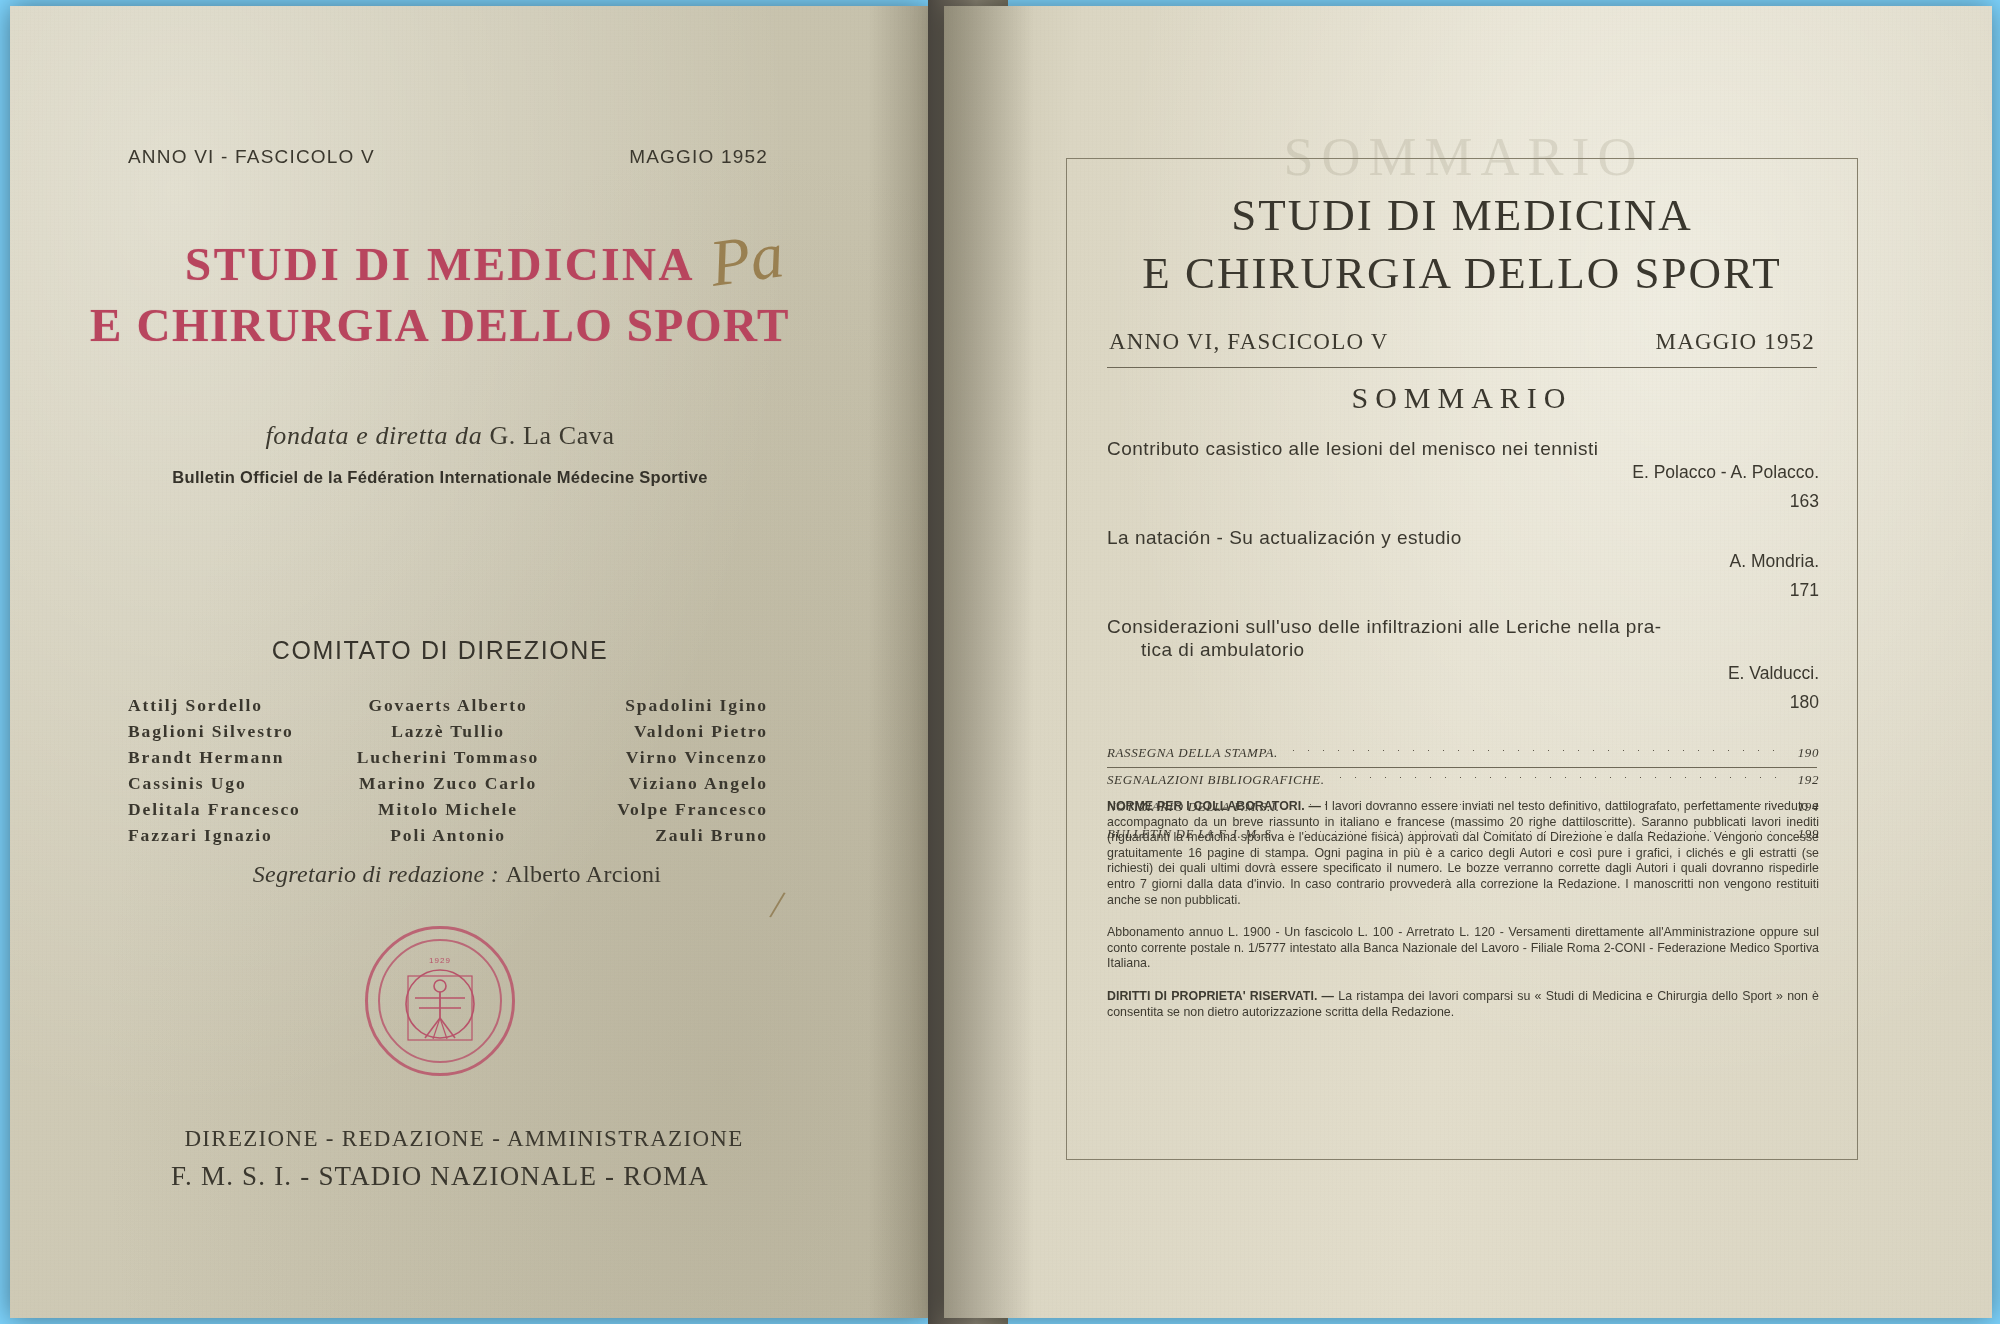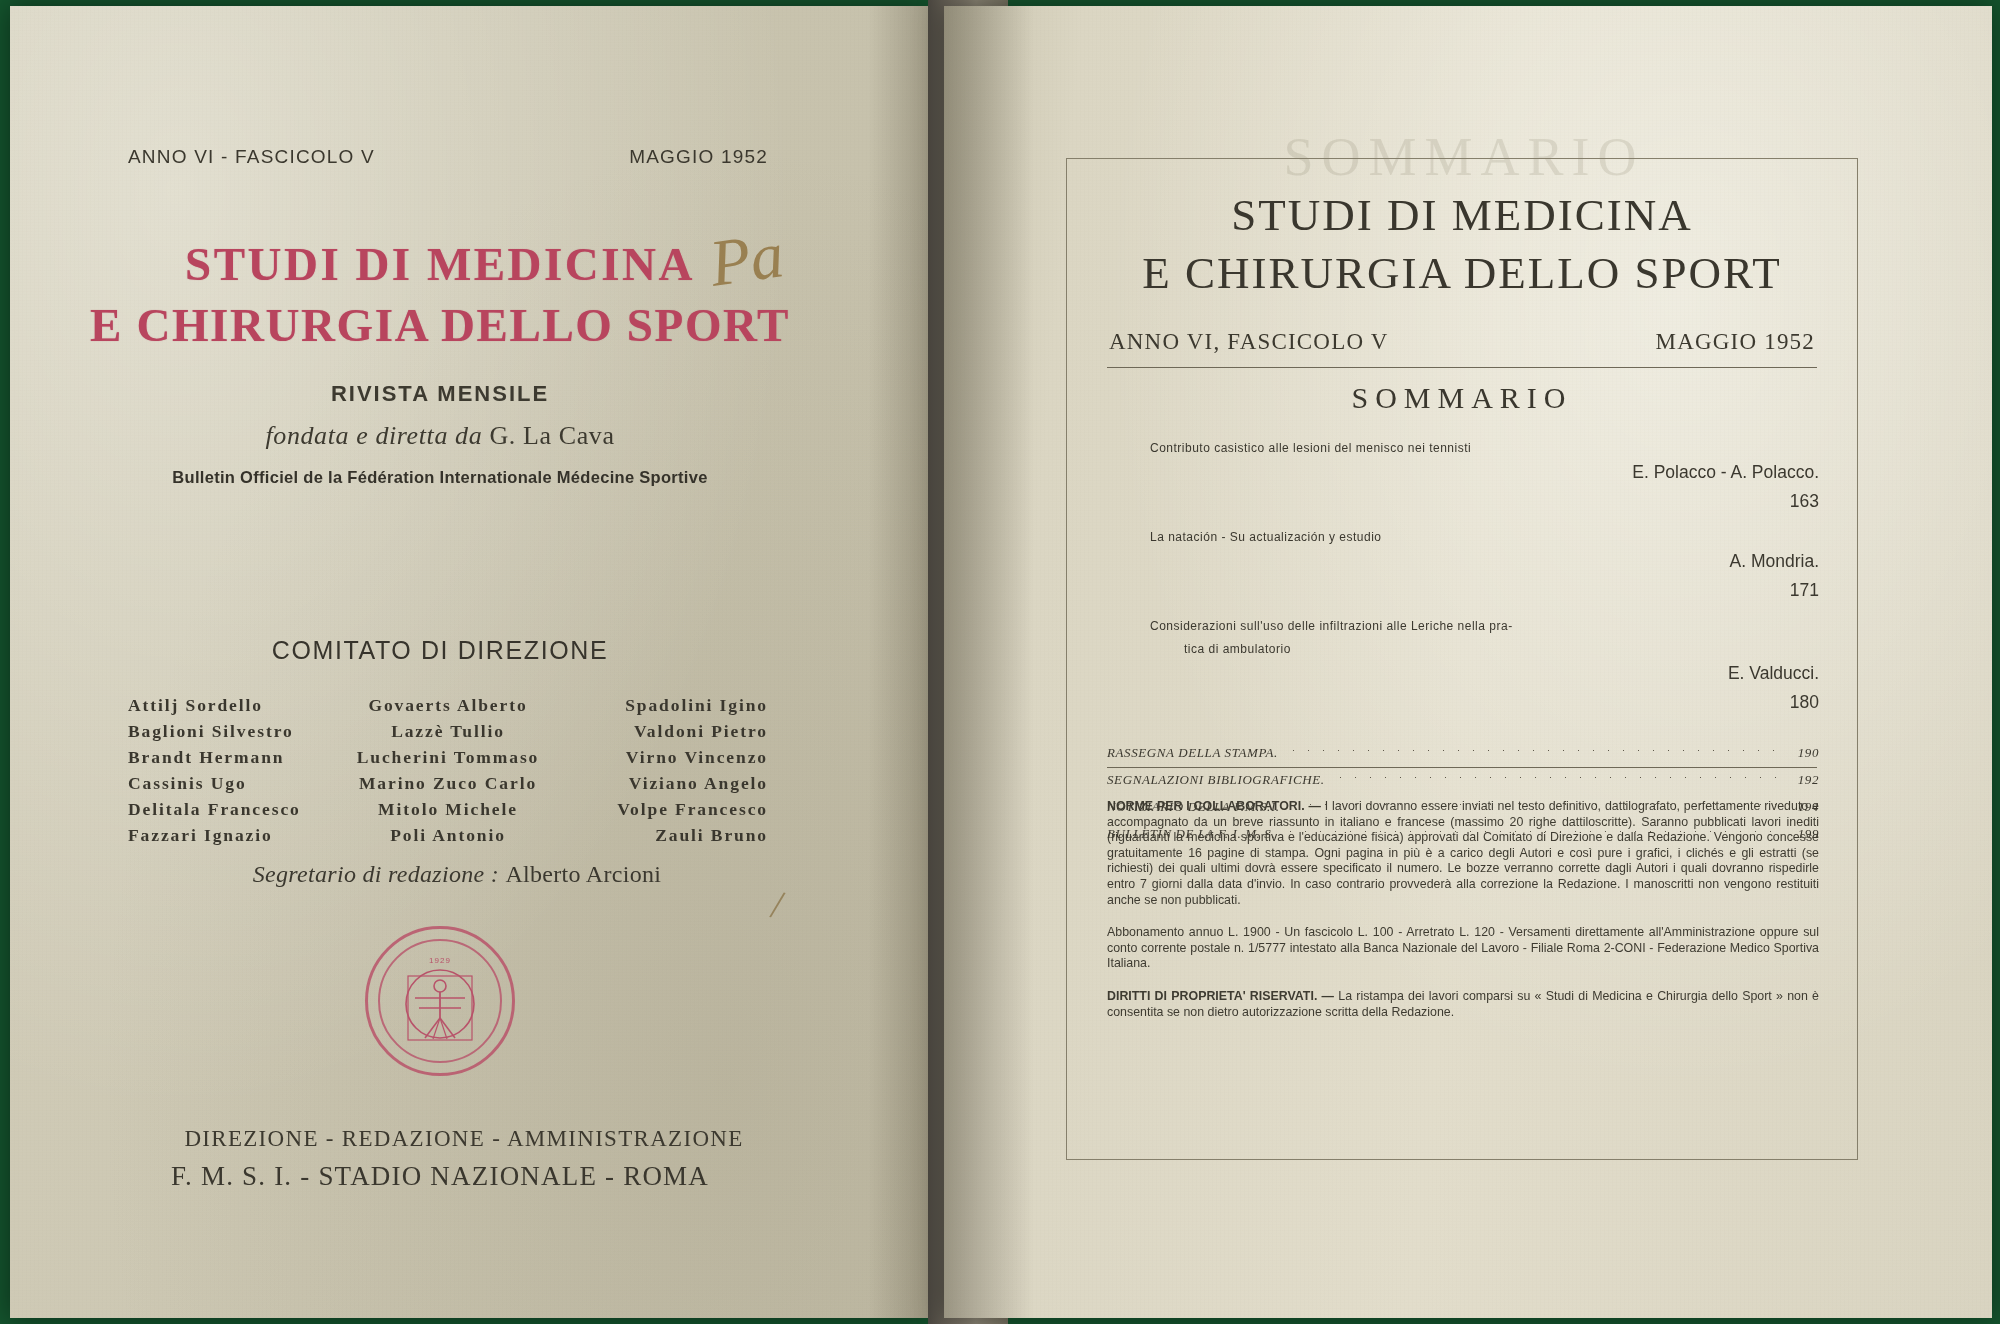--- a/index.html
+++ b/index.html
@@ -2,21 +2,21 @@
 <html><head>
 <meta charset="utf-8">
 <style>
   html,body{margin:0;padding:0;}
   body{
     width:2000px;height:1324px;
     background:#6f6f69;
     font-family:"Liberation Serif", serif;
     overflow:hidden;
   }
-  .scan{position:relative;width:2000px;height:1324px;background:#14532d;}
+  .scan{position:relative;width:2000px;height:1324px;background:#7dd3fc;}
 
   
   .page-left{
     position:absolute;left:10px;top:6px;width:918px;height:1312px;
     background:#cdc8b4;
     background-image:
       radial-gradient(ellipse at 18% 14%, rgba(255,255,248,.40), rgba(255,255,248,0) 58%),
       radial-gradient(ellipse at 78% 82%, rgba(120,110,85,.16), rgba(120,110,85,0) 62%),
       linear-gradient(100deg,#d2cdb9 0%,#cbc6b1 45%,#c4bfa9 100%);
     box-shadow:0 0 26px rgba(0,0,0,.45);
@@ -182,21 +182,21 @@
   }
   .sommario-h{
     position:absolute;left:0;top:222px;width:790px;text-align:center;
     font-size:30px;letter-spacing:7px;color:#3a372e;
   }
 
   .toc{position:absolute;left:40px;top:278px;width:712px;}
   .toc-item{margin-bottom:13px;}
   .toc-title{
     font-family:"Liberation Sans", sans-serif;
-    font-size:12px;letter-spacing:.5px;color:#3b382f;line-height:23px;margin-left:43px;
+    font-size:19px;letter-spacing:.5px;color:#3b382f;line-height:23px;
   }
   .toc-authorline{
     display:flex;align-items:flex-end;padding-left:34px;
     font-family:"Liberation Sans", sans-serif;
     font-size:17.5px;color:#3b382f;line-height:24px;flex-direction:column;
   }
   .dots{
     flex:1;margin:0 6px 5px 8px;height:1px;
     background-image:radial-gradient(circle, #5c5648 1px, rgba(0,0,0,0) 1.3px);
     background-size:15px 3px;background-repeat:repeat-x;background-position:0 0;
@@ -235,21 +235,20 @@
       </div>
 
       <div class="cover-title">
         <div class="t1">STUDI  DI  MEDICINA</div>
         <div class="t2">E CHIRURGIA DELLO SPORT</div>
       </div>
 
       <div class="pen-mark">Pa</div>
       <div class="pen-mark2">/</div>
 
-      <div class="cover-sub1">RIVISTA MENSILE</div>
       <div class="cover-sub2"><span>fondata e diretta da </span><b>G. La Cava</b></div>
       <div class="cover-sub3">Bulletin Officiel de la Fédération Internationale Médecine Sportive</div>
 
       <div class="comitato-h">COMITATO DI DIREZIONE</div>
 
       <div class="names" id="names-grid">
           <div>Attilj Sordello</div>
           <div>Govaerts Alberto</div>
           <div>Spadolini Igino</div>
           <div>Baglioni Silvestro</div>

